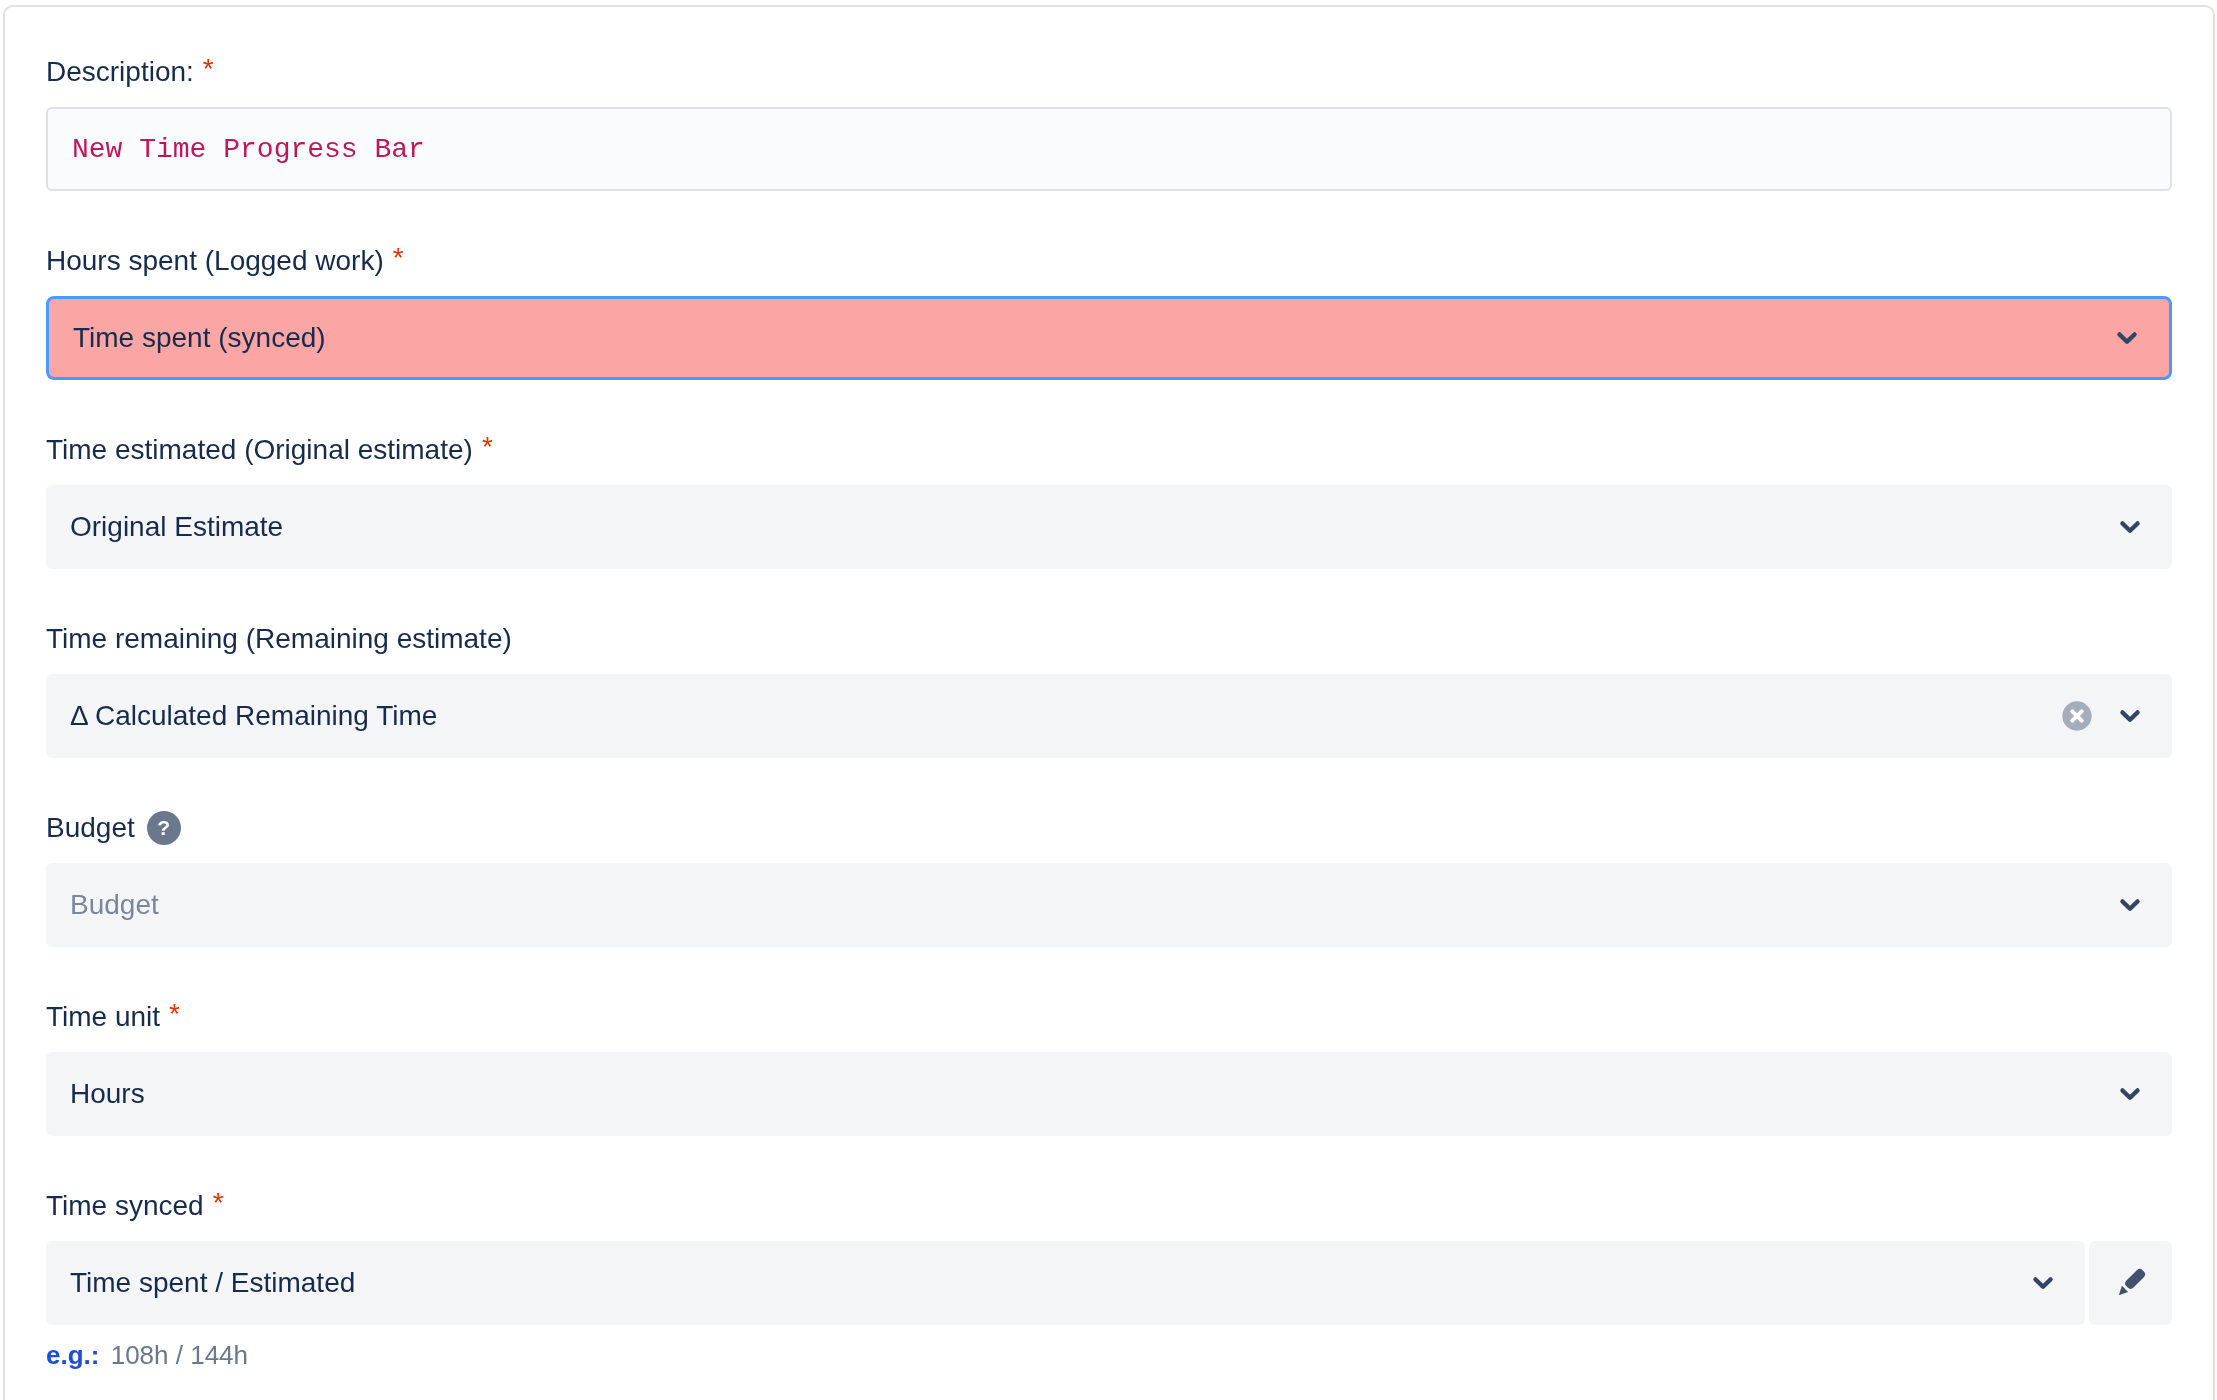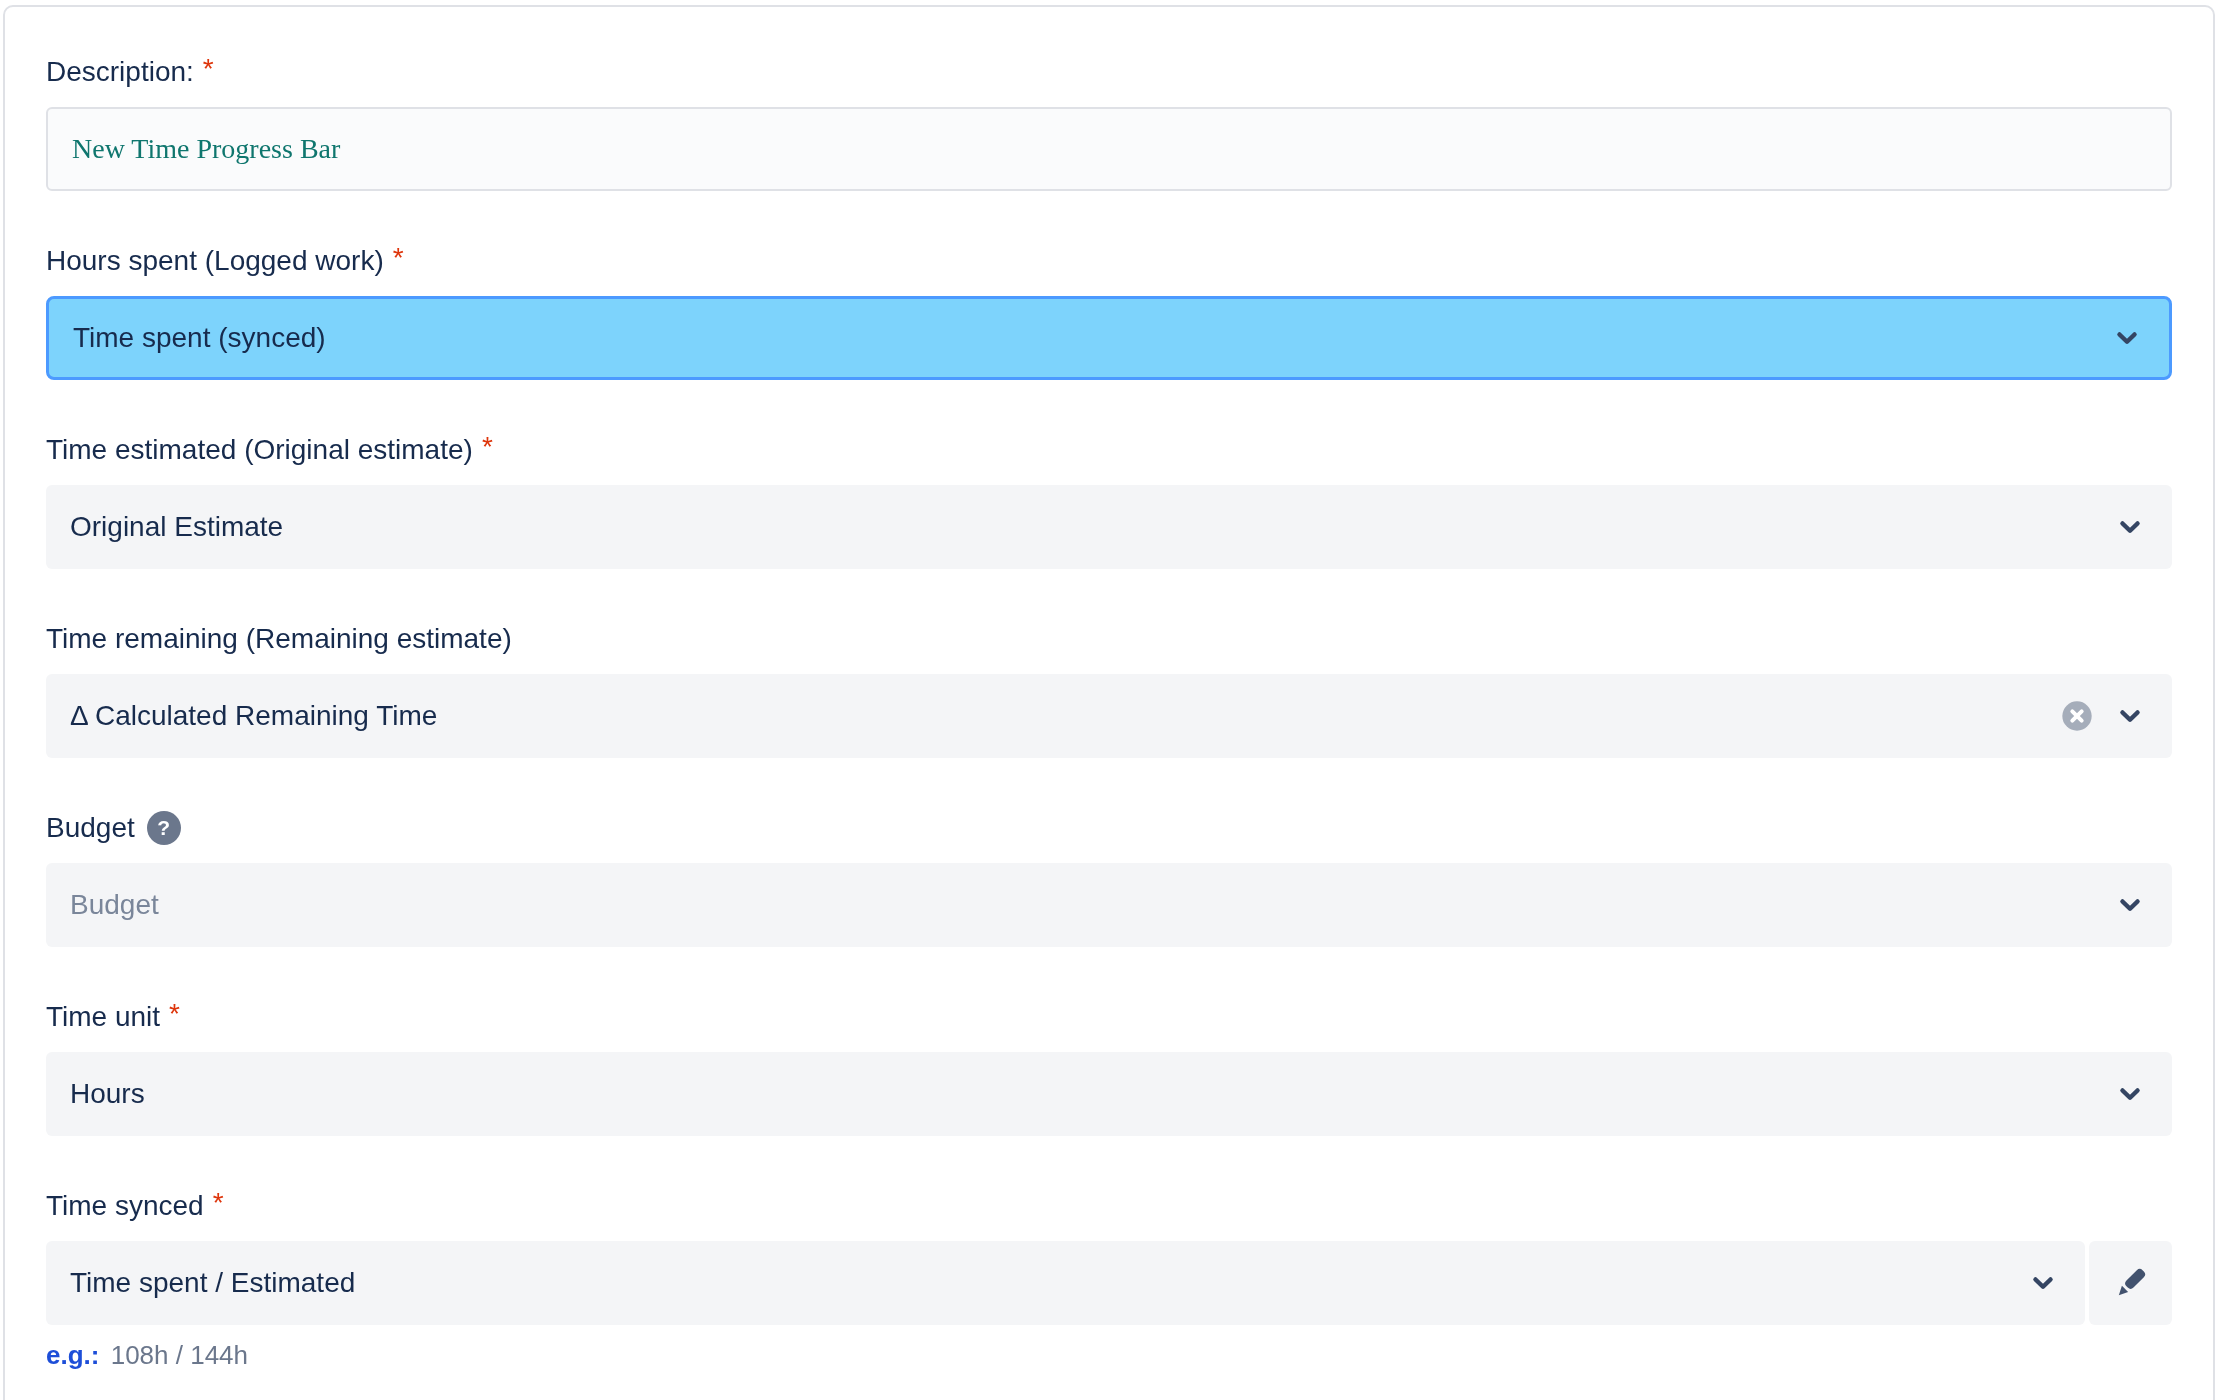--- a/index.html
+++ b/index.html
@@ -40,32 +40,32 @@
     border-radius: 6px;
     display: flex; align-items: center;
     width: 100%;
   }
   .text-input {
     background: #fafbfc;
     border: 2px solid #dfe1e6;
     border-radius: 6px;
     height: 84px; width: 100%;
     padding: 0 24px;
-    font-family: Liberation Serif, serif;
+    font-family: Liberation Mono, monospace;
     font-size: 28px;
-    color: #0f766e;
+    color: #be185d;
     outline: none;
   }
   .select {
     background: #f4f5f7;
     padding: 0 70px 0 24px;
     cursor: pointer;
   }
   .select.focused {
-    background: #7dd3fc;
+    background: #fca5a5;
     border: 3px solid #4c9aff;
     border-radius: 8px;
   }
   .select-value {
     font-size: 28px;
     color: #172b4d;
     white-space: nowrap;
     overflow: hidden;
   }
   .select-value.placeholder { color: #7a869a; }

